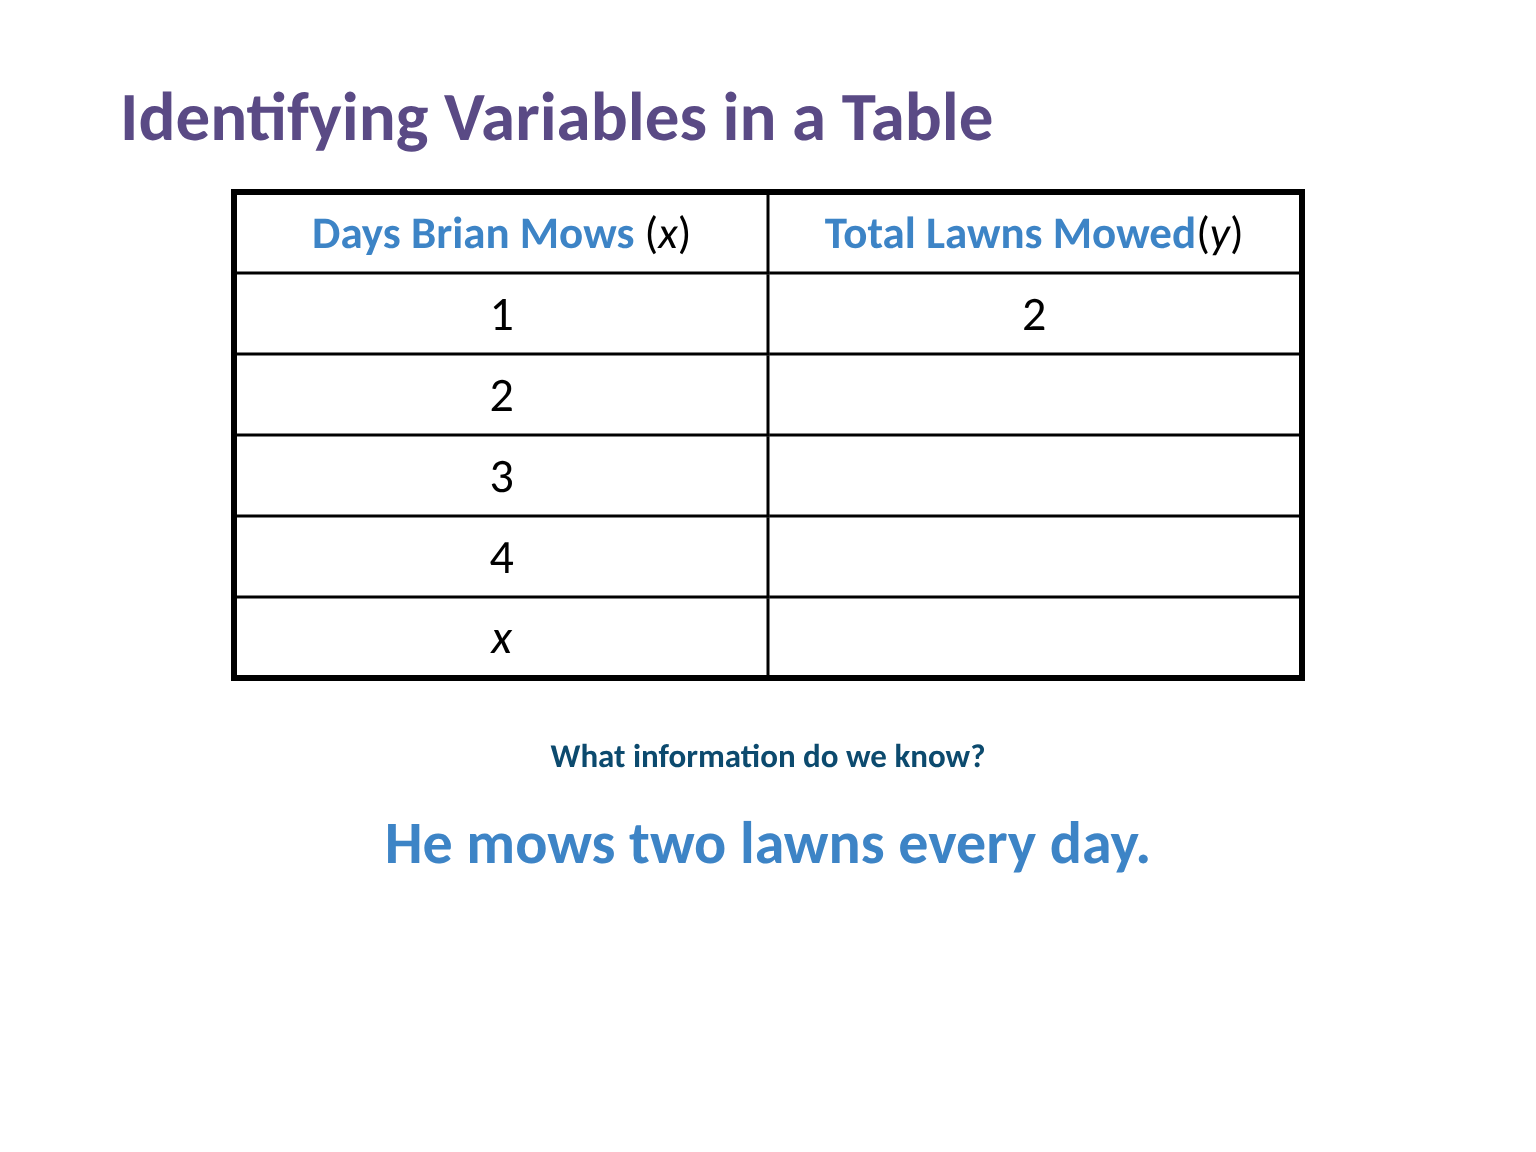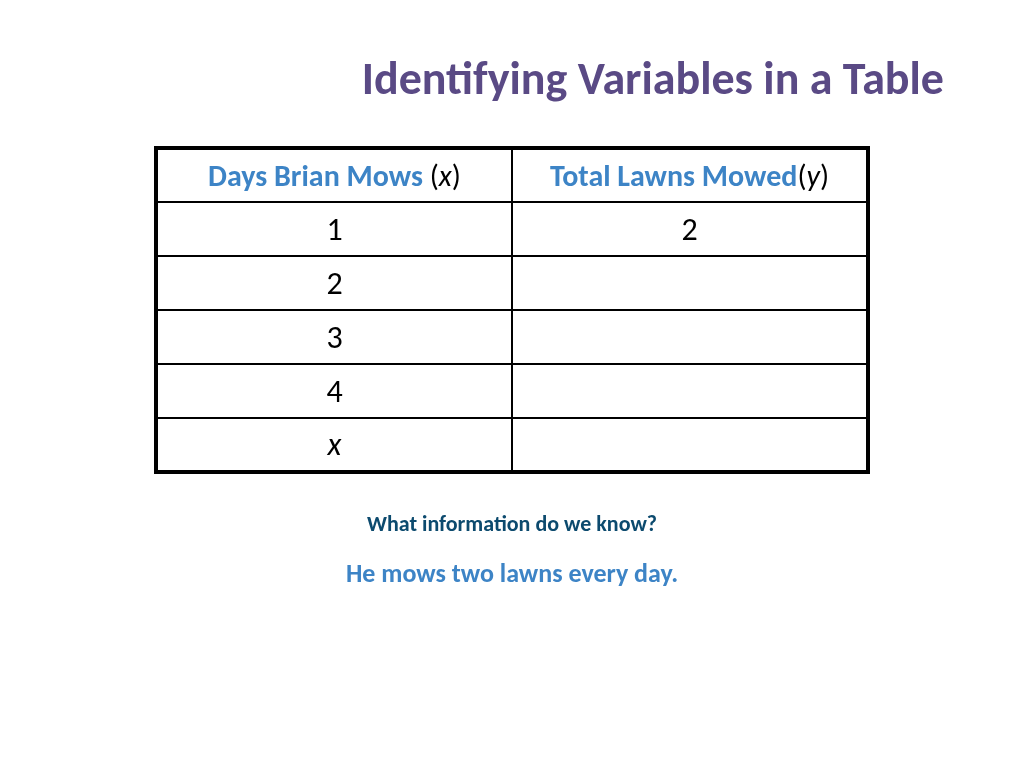--- a/index.html
+++ b/index.html
@@ -3,25 +3,25 @@
 <meta charset="utf-8">
 <style>
   * { box-sizing: border-box; margin: 0; padding: 0; }
   html, body { width: 1024px; height: 768px; }
   body {
     background: #ffffff;
     font-family: "Calibri", "Segoe UI", Arial, sans-serif;
     padding: 50px 80px 0 80px;
   }
   .title {
-    text-align: right;
+    text-align: left;
     font-size: 46px;
     font-weight: 700;
     color: #5a4a85;
-    margin-bottom: 40px;
+    margin-bottom: 20px;
   }
   table.vars {
     border-collapse: collapse;
     width: 716px;
     margin: 0 auto;
     border: 4px solid #000;
   }
   table.vars th, table.vars td {
     border: 2px solid #000;
     text-align: center;
@@ -47,21 +47,21 @@
   .italic { font-style: italic; }
   .question {
     text-align: center;
     font-size: 22px;
     font-weight: 700;
     color: #0c4a6e;
     margin-top: 36px;
   }
   .answer {
     text-align: center;
-    font-size: 26px;
+    font-size: 40px;
     font-weight: 700;
     color: #3d84c6;
     margin-top: 20px;
   }
 </style>
 </head>
 <body>
 
 <h1 class="title">Identifying Variables in a Table</h1>
 

